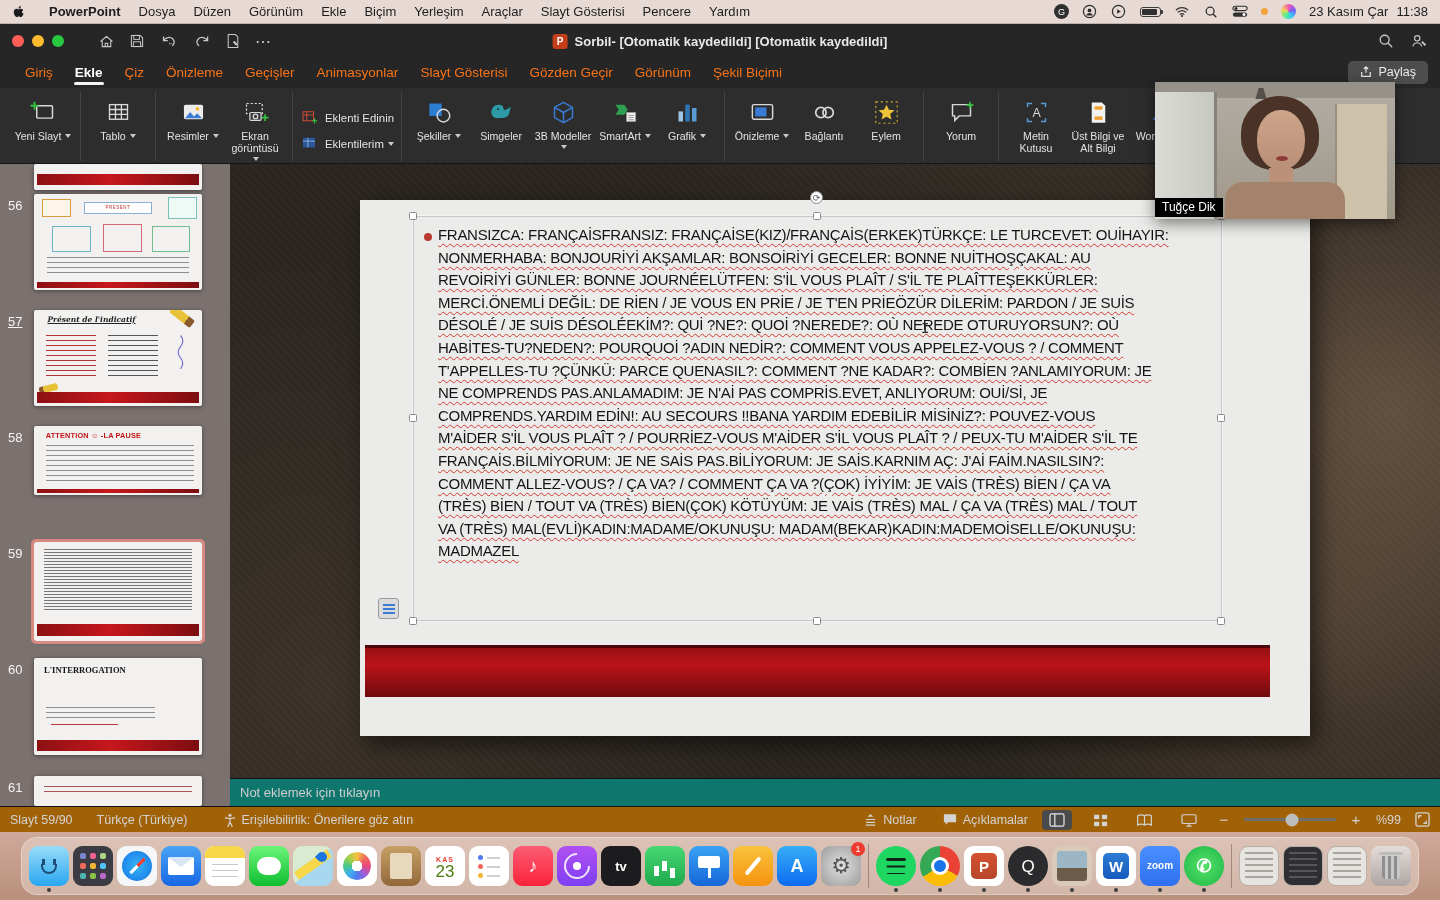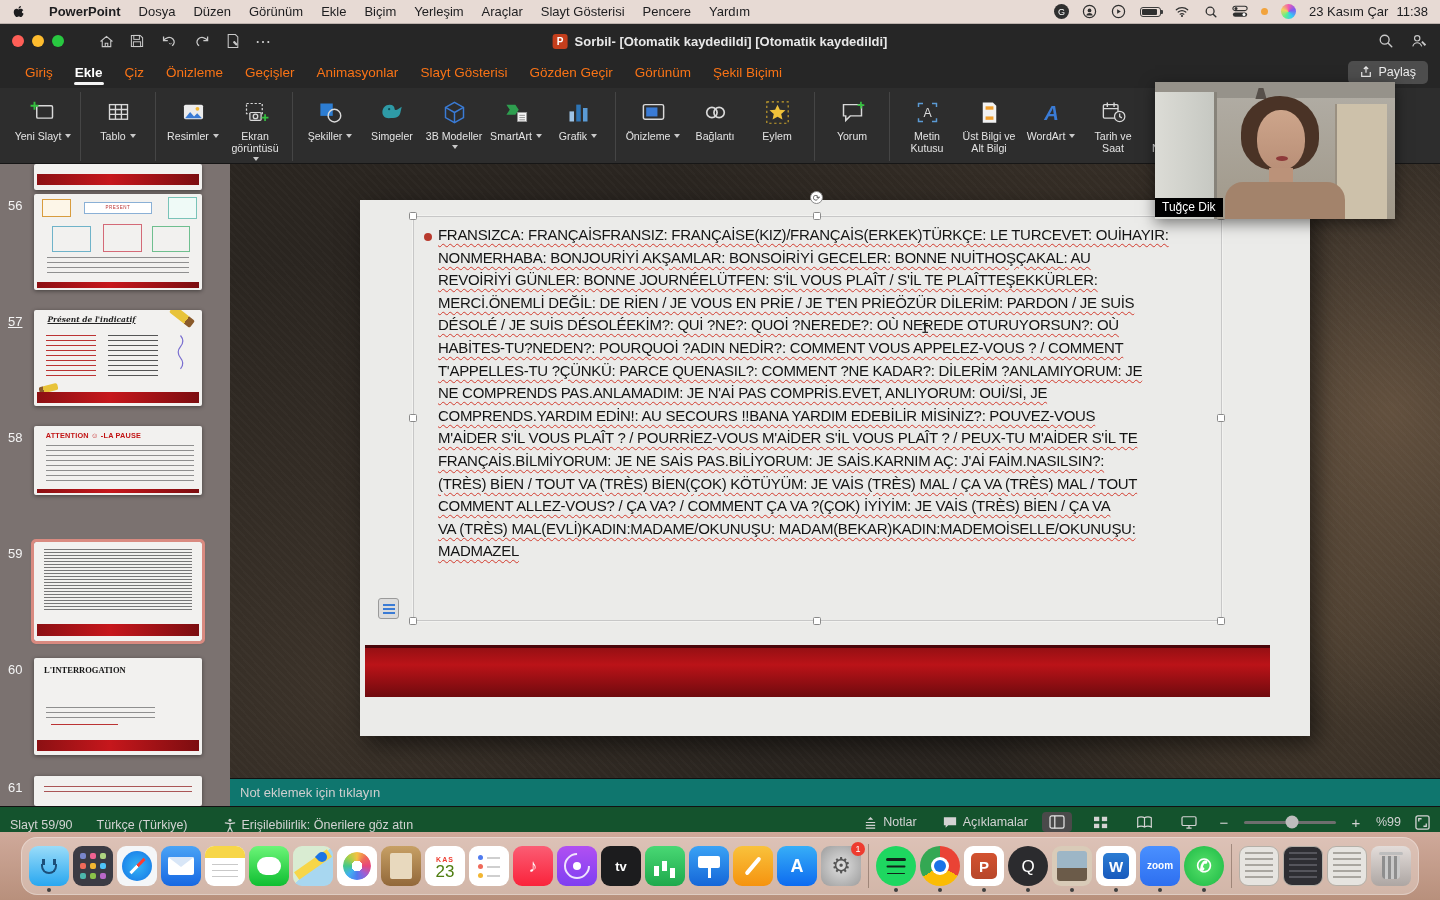--- a/index.html
+++ b/index.html
@@ -83,21 +83,21 @@
   .bullet{position:absolute;left:64px;top:33px;width:8px;height:8px;border-radius:50%;background:#b83a2e}
   .slide-text{position:absolute;left:78px;top:24px;width:790px;font-size:15px;line-height:22.6px;color:#141414;letter-spacing:-0.3px}
   .sline{white-space:nowrap;text-decoration:underline;text-decoration-style:wavy;text-decoration-color:#d23b2e;text-decoration-thickness:1px;text-underline-offset:3px}
   .ibeam{position:absolute;left:561px;top:120px;width:10px;height:16px;color:#2b2b2b;font-size:14px;font-family:"DejaVu Sans Mono",monospace}
   .autofit-btn{position:absolute;left:18px;top:398px;width:21px;height:21px;background:#dcdcdc;border:1px solid #9a9a9a;border-radius:3px;display:flex;align-items:center;justify-content:center;flex-direction:column;gap:2px}
   .autofit-btn i{display:block;width:12px;height:2px;background:#3a7bd5}
 
   .notesbar{height:28px;background:#0f766e;color:#cfcfcf;font-size:13px;display:flex;align-items:center;padding:0 10px;border-top:1px solid #111;flex:0 0 auto}
 
   
-  .statusbar{height:26px;background:#14532d;border-top:1px solid #121212;display:flex;align-items:flex-end;color:#d3d3d3;font-size:12.5px;padding:0 10px;gap:34px;flex:0 0 auto}
+  .statusbar{height:26px;background:#a16207;border-top:1px solid #121212;display:flex;align-items:center;color:#d3d3d3;font-size:12.5px;padding:0 10px;gap:34px;flex:0 0 auto}
   .sb-left{display:flex;gap:24px;align-items:center}
   .sb-acc{display:flex;gap:6px;align-items:center;margin-left:12px}
   .sb-right{margin-left:auto;display:flex;align-items:center;gap:14px}
   .sb-ic{display:inline-flex;align-items:center;justify-content:center}
   .view-btn{width:30px;height:20px;display:flex;align-items:center;justify-content:center;border-radius:4px}
   .view-btn.active{background:#4a4a4a}
   .zoom-track{width:92px;height:3px;background:#6e6e6e;border-radius:2px;position:relative}
   .zoom-knob{position:absolute;left:52%;top:50%;transform:translate(-50%,-50%);width:13px;height:13px;border-radius:50%;background:#bdbdbd}
   .zoom-pm{font-size:15px;color:#d3d3d3;width:12px;text-align:center}
 
@@ -385,20 +385,41 @@
               <svg viewBox="0 0 24 24">
                 <rect x="4" y="4" width="14" height="9" stroke-dasharray="2 1.6" stroke="#d9d9d9" fill="none" stroke-width="1.1"></rect>
                 <rect x="7" y="12" width="10" height="7" rx="1" fill="#3a3a3a" stroke="#d9d9d9" stroke-width="1.1"></rect>
                 <circle cx="12" cy="15.5" r="2" stroke="#d9d9d9" fill="none" stroke-width="1.1"></circle>
                 <path d="M20.5 13.5v6M17.5 16.5h6" stroke="#35c03f" stroke-width="1.5"></path>
               </svg>
             </span>
             <span class="rlabel">Ekran görüntüsü<span class="chev"></span></span>
           </span>
         </span>
+        <span class="rgroup stacked">
+          <span class="rbtn-row">
+            <span class="ricon">
+              <svg viewBox="0 0 24 24">
+                <rect x="4" y="5" width="14" height="12" stroke="#d14b36" fill="none" stroke-width="1.3"></rect>
+                <path d="M4 9.3h14M9 5v12" stroke="#d14b36" stroke-width="1.3"></path>
+                <path d="M19.5 13.5v7M16 17h7" stroke="#35c03f" stroke-width="1.6"></path>
+              </svg>
+            </span>
+            <span class="rlabel">Eklenti Edinin</span>
+          </span>
+          <span class="rbtn-row">
+            <span class="ricon">
+              <svg viewBox="0 0 24 24">
+                <rect x="4" y="5" width="16" height="13" fill="#2b579a"></rect>
+                <path d="M4 9.5h16M10.5 5v13" stroke="#9db8dd" stroke-width="1.1"></path>
+              </svg>
+            </span>
+            <span class="rlabel">Eklentilerim<span class="chev"></span></span>
+          </span>
+        </span>
         <span class="rgroup">
           <span class="rbtn">
             <span class="ricon">
               <svg viewBox="0 0 24 24">
                 <rect x="3" y="4" width="11" height="11" fill="#2d7dd2"></rect>
                 <circle cx="15.5" cy="14.8" r="5.6" stroke="#d9d9d9" fill="none" stroke-width="1.3"></circle>
               </svg>
             </span>
             <span class="rlabel">Şekiller<span class="chev"></span></span>
           </span>
@@ -586,27 +607,27 @@
           <div class="slide-band"></div>
           <div class="sel-box"></div>
           <div class="bullet"></div>
           <div class="slide-text" id="slide-text">
               <div class="sline">FRANSIZCA: FRANÇAİSFRANSIZ: FRANÇAİSE(KIZ)/FRANÇAİS(ERKEK)TÜRKÇE: LE TURCEVET: OUİHAYIR:</div>
               <div class="sline">NONMERHABA: BONJOURİYİ AKŞAMLAR: BONSOİRİYİ GECELER: BONNE NUİTHOŞÇAKAL: AU</div>
               <div class="sline">REVOİRİYİ GÜNLER: BONNE JOURNÉELÜTFEN: S'İL VOUS PLAÎT / S'İL TE PLAÎTTEŞEKKÜRLER:</div>
               <div class="sline">MERCİ.ÖNEMLİ DEĞİL: DE RİEN / JE VOUS EN PRİE / JE T'EN PRİEÖZÜR DİLERİM: PARDON / JE SUİS</div>
               <div class="sline">DÉSOLÉ / JE SUİS DÉSOLÉEKİM?: QUİ ?NE?: QUOİ ?NEREDE?: OÙ NEREDE OTURUYORSUN?: OÙ</div>
               <div class="sline">HABİTES-TU?NEDEN?: POURQUOİ ?ADIN NEDİR?: COMMENT VOUS APPELEZ-VOUS ? / COMMENT</div>
-              <div class="sline">T'APPELLES-TU ?ÇÜNKÜ: PARCE QUENASIL?: COMMENT ?NE KADAR?: DİLERİM ?ANLAMIYORUM: JE</div>
+              <div class="sline">T'APPELLES-TU ?ÇÜNKÜ: PARCE QUENASIL?: COMMENT ?NE KADAR?: COMBİEN ?ANLAMIYORUM: JE</div>
               <div class="sline">NE COMPRENDS PAS.ANLAMADIM: JE N'Aİ PAS COMPRİS.EVET, ANLIYORUM: OUİ/Sİ, JE</div>
               <div class="sline">COMPRENDS.YARDIM EDİN!: AU SECOURS !!BANA YARDIM EDEBİLİR MİSİNİZ?: POUVEZ-VOUS</div>
               <div class="sline">M'AİDER S'İL VOUS PLAÎT ? / POURRİEZ-VOUS M'AİDER S'İL VOUS PLAÎT ? / PEUX-TU M'AİDER S'İL TE</div>
               <div class="sline">FRANÇAİS.BİLMİYORUM: JE NE SAİS PAS.BİLİYORUM: JE SAİS.KARNIM AÇ: J'Aİ FAİM.NASILSIN?:</div>
+              <div class="sline">COMMENT ALLEZ-VOUS? / ÇA VA? / COMMENT ÇA VA ?(ÇOK) İYİYİM: JE VAİS (TRÈS) BİEN / ÇA VA</div>
               <div class="sline">(TRÈS) BİEN / TOUT VA (TRÈS) BİEN(ÇOK) KÖTÜYÜM: JE VAİS (TRÈS) MAL / ÇA VA (TRÈS) MAL / TOUT</div>
-              <div class="sline">COMMENT ALLEZ-VOUS? / ÇA VA? / COMMENT ÇA VA ?(ÇOK) İYİYİM: JE VAİS (TRÈS) BİEN / ÇA VA</div>
               <div class="sline">VA (TRÈS) MAL(EVLİ)KADIN:MADAME/OKUNUŞU: MADAM(BEKAR)KADIN:MADEMOİSELLE/OKUNUŞU:</div>
               <div class="sline">MADMAZEL</div>
             </div>
           <div class="ibeam">I</div>
           <div class="autofit-btn">
               <i></i>
               <i></i>
               <i></i>
             </div>
 

